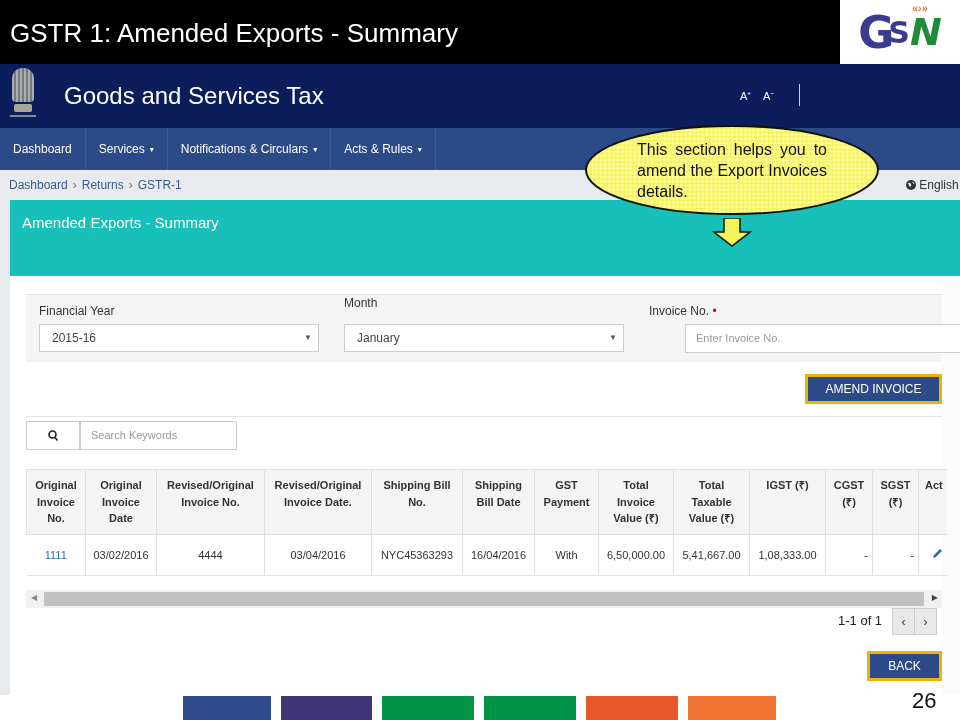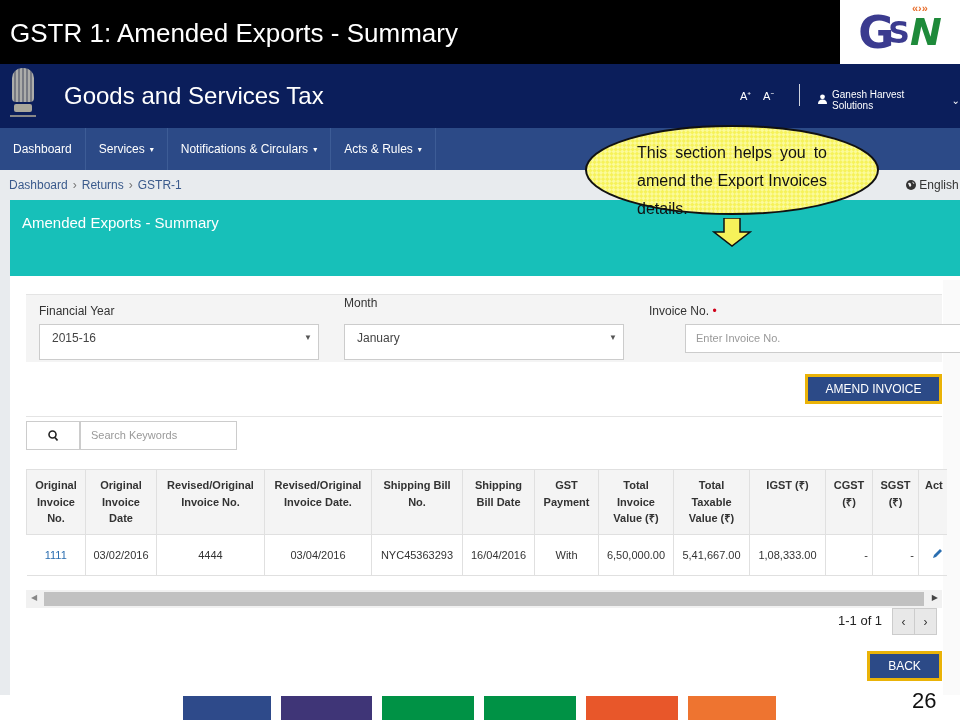--- a/index.html
+++ b/index.html
@@ -27,42 +27,42 @@
 .breadcrumb .sep{color:#777;}
 .language{position:absolute;left:906px;top:8px;font-size:12px;color:#333;}
 .main-bg{position:absolute;left:0;top:200px;width:960px;height:495px;background:#e8ebee;}
 .panel{position:absolute;left:10px;top:200px;width:950px;height:495px;background:#fff;}
 .teal-header{position:absolute;left:10px;top:200px;width:950px;height:76px;background:#17c0b9;}
 .panel-title{position:absolute;left:12px;top:14px;font-size:15px;color:#fff;}
 .tab-uploaded{position:absolute;left:12px;top:44px;height:32px;padding:6px 12px;font-size:11px;color:#1b3a6b;border-bottom:3px solid #1a3d7c;}
 .filter-box{position:absolute;left:26px;top:294px;width:916px;height:68px;background:#f4f4f4;border-top:1px solid #e4e4e4;}
 .field-label{position:absolute;font-size:12px;color:#333;}
 .req{color:#d0021b;}
-.select-box{position:absolute;height:36px;background:#fff;border:1px solid #ccc;font-size:12px;color:#444;padding:6px 12px;}
+.select-box{position:absolute;height:28px;background:#fff;border:1px solid #ccc;font-size:12px;color:#444;padding:6px 12px;}
 .select-box .arrow{position:absolute;right:6px;top:8px;font-size:8px;color:#555;}
 .input-box{position:absolute;height:29px;background:#fff;border:1px solid #ccc;font-size:11px;color:#999;padding:7px 10px;}
 .btn-primary{position:absolute;background:#2c4a87;color:#fff;font-size:12px;display:flex;align-items:center;justify-content:center;border:3px solid #eab308;}
 .hr{position:absolute;left:26px;top:416px;width:916px;height:1px;background:#e4e4e4;}
 .search-btn{position:absolute;left:26px;top:421px;width:54px;height:29px;border:1px solid #ccc;background:#fff;display:flex;align-items:center;justify-content:center;}
 .search-input{position:absolute;left:80px;top:421px;width:157px;height:29px;border:1px solid #ccc;background:#fff;font-size:11px;color:#999;padding:7px 10px;}
 table{position:absolute;left:26px;top:469px;border-collapse:collapse;font-size:11px;color:#333;}
 th{background:#f4f4f4;font-weight:bold;text-align:center;vertical-align:top;padding:7px 4px;line-height:16.5px;border:1px solid #e0e0e0;height:62px;}
 td{text-align:center;padding:0 4px;height:41px;border-bottom:1px solid #e0e0e0;border-right:1px solid #e0e0e0;}
 td.link{color:#2a6eb0;}
 td.right{text-align:right;}
 .scrollbar{position:absolute;left:26px;top:590px;width:916px;height:18px;background:#f1f1f1;}
 .scroll-thumb{position:absolute;left:18px;top:2px;width:880px;height:14px;background:#c1c1c1;}
 .scroll-left{position:absolute;left:5px;top:3px;font-size:8px;color:#888;}
 .scroll-right{position:absolute;right:4px;top:3px;font-size:8px;color:#444;}
 .pager-text{position:absolute;left:838px;top:613px;font-size:13px;color:#222;}
 .pager-btn{position:absolute;top:608px;width:23px;height:27px;background:#e8e8e8;border:1px solid #ccc;display:flex;align-items:center;justify-content:center;font-size:12px;color:#333;}
 .color-strip{position:absolute;top:696px;height:24px;}
 .page-number{position:absolute;left:912px;top:688px;font-size:22px;color:#111;}
 .callout{position:absolute;left:584px;top:124px;width:296px;height:92px;}
-.callout-text{position:absolute;left:637px;top:139px;width:190px;font-size:16px;line-height:28px;color:#111;text-align:justify;text-align-last:left;}
+.callout-text{position:absolute;left:637px;top:139px;width:190px;font-size:16px;line-height:21px;color:#111;text-align:justify;text-align-last:left;}
 .callout-arrow{position:absolute;left:712px;top:218px;width:40px;height:30px;}
 .right-shadow{position:absolute;left:943px;top:280px;width:17px;height:415px;background:#fafafa;}
 </style>
 </head>
 <body>
 
 <div class="slide-header">
   <div class="slide-title">GSTR 1: Amended Exports - Summary</div>
   <div class="gstn-logo">
     <span class="arrows">«›»</span>
@@ -77,30 +77,20 @@
     <div class="e1"></div>
       <div class="e2"></div>
       <div class="e3"></div>
   </div>
   <div class="site-title">Goods and Services Tax</div>
   <div class="font-controls">
     <span>A⁺</span>
     <span>A⁻</span>
   </div>
   <div class="divider-v"></div>
-  <div class="user-menu">
-    <span style="font-size:9px;">
-      <svg width="9" height="10" viewBox="0 0 9 10">
-          <circle cx="4.5" cy="2.8" r="2.4" fill="#fff"></circle>
-          <path d="M0 10 Q0 5.5 4.5 5.5 Q9 5.5 9 10Z" fill="#fff"></path>
-        </svg>
-    </span>
-    <span>Ganesh Harvest Solutions</span>
-    <span>⌄</span>
-  </div>
 </div>
 
 <div class="nav">
   <div class="nav-item">
       <span>Dashboard</span>
     </div>
   <div class="nav-item">
       <span>Services</span>
       <span class="caret">▾</span>
     </div>

